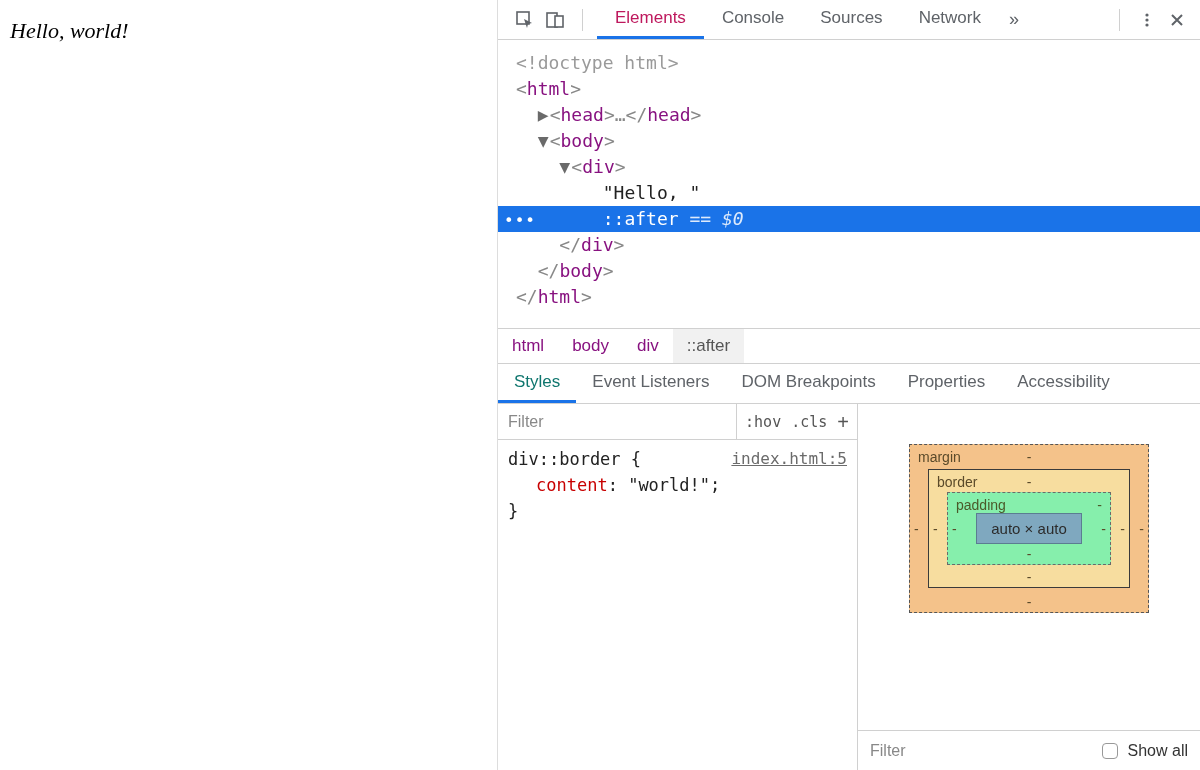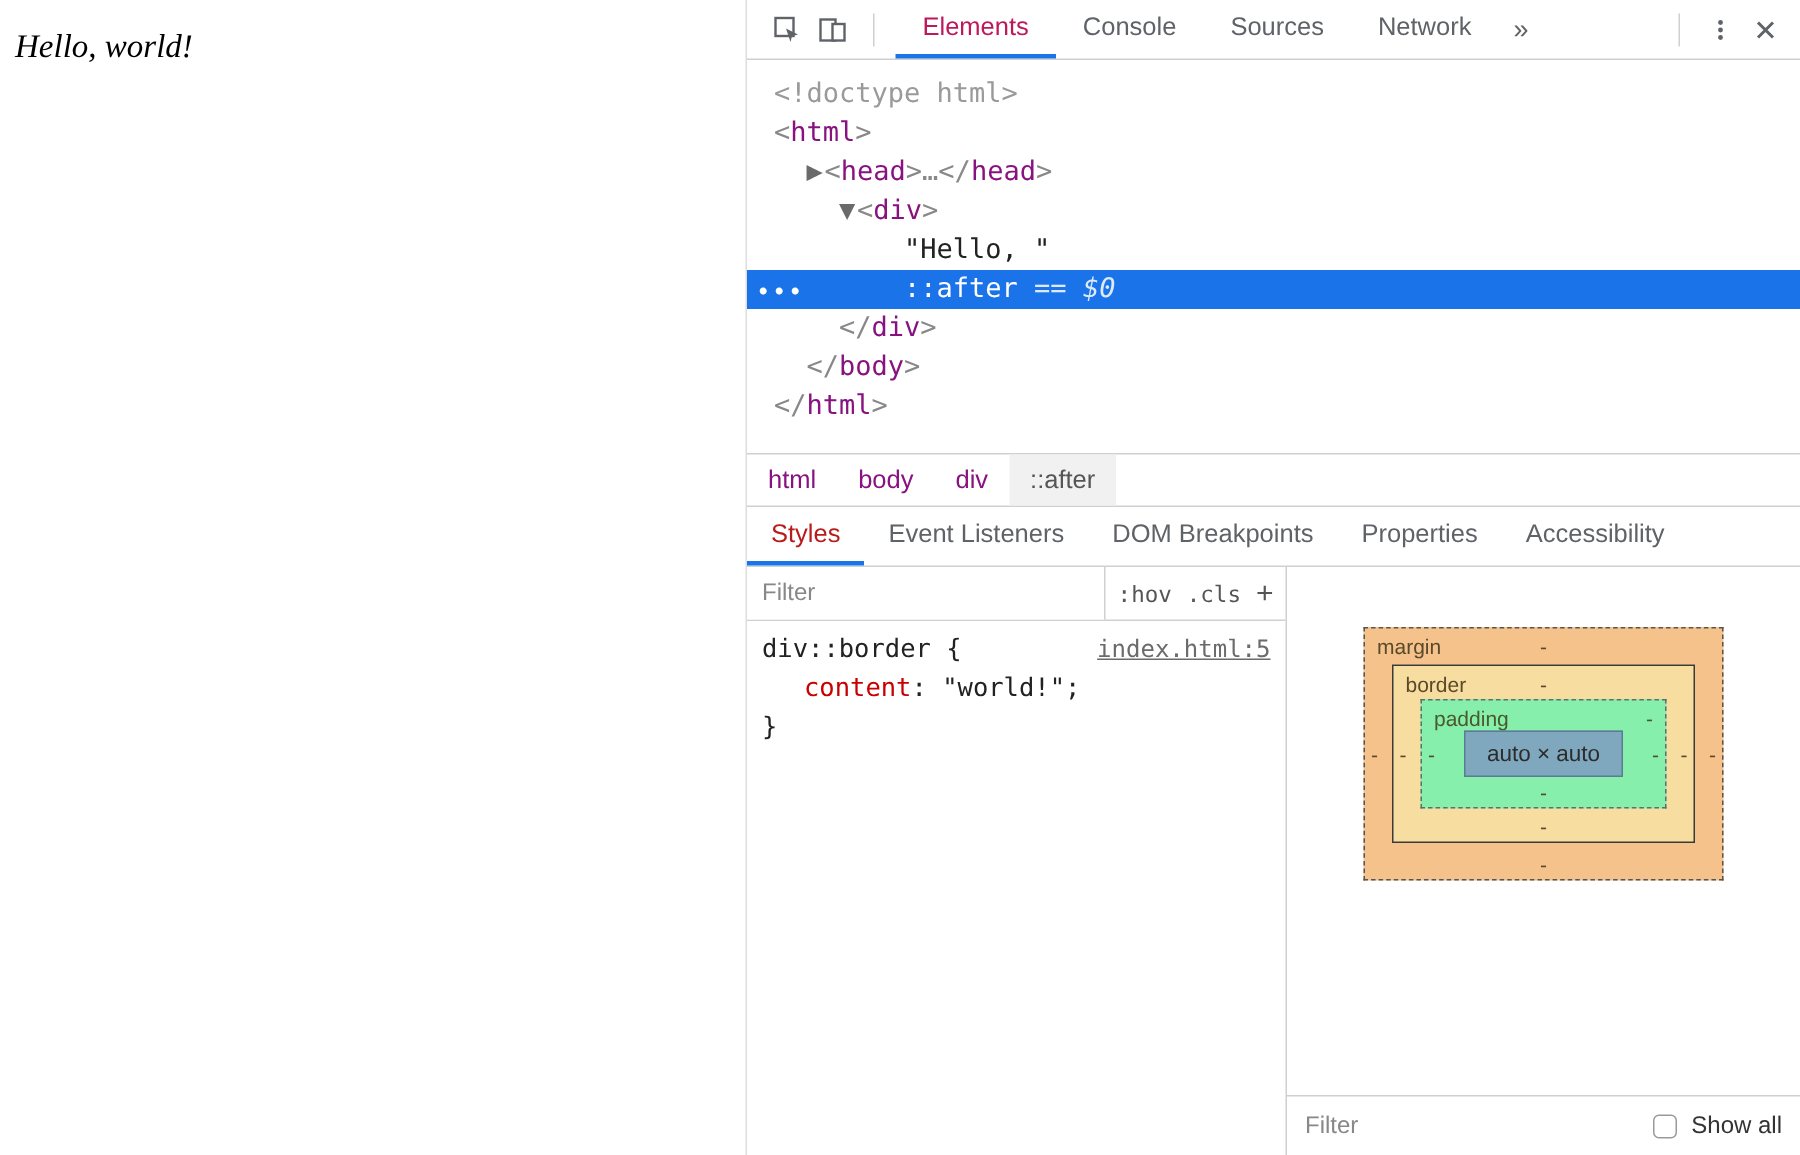--- a/index.html
+++ b/index.html
@@ -32,21 +32,21 @@
   .tri { display:inline-block; width: 12px; color:#6a6a6a; }
 
   
   .crumbs { height: 36px; border-top:1px solid #d0d0d0; border-bottom:1px solid #d0d0d0; display:flex; align-items:stretch; font-size:17px; color:#881280; }
   .crumb { padding: 0 14px; display:flex; align-items:center; cursor:pointer; }
   .crumb.active { background:#f1f1f1; color:#555; }
 
   
   .subtabs { height: 40px; border-bottom:1px solid #d0d0d0; display:flex; align-items:stretch; font-size:17px; color:#5f6368; }
   .subtab { padding:0 16px; display:flex; align-items:center; border-bottom:3px solid transparent; cursor:pointer; }
-  .subtab.active { color:#b91c1c; border-bottom-color:#1a73e8; }
+  .subtab.active { color:#0f766e; border-bottom-color:#1a73e8; }
 
   
   .styles-area { flex:1; display:flex; min-height:0; }
   .styles-left { width: 360px; border-right:1px solid #d0d0d0; display:flex; flex-direction:column; }
   .filter-row { height:36px; border-bottom:1px solid #d0d0d0; display:flex; align-items:stretch; }
   .filter-input { flex:1; border:none; outline:none; padding:0 10px; font-size:16px; font-family:inherit; color:#333; }
   .filter-input::placeholder { color:#888; }
   .filter-btns { display:flex; align-items:center; border-left:1px solid #d0d0d0; padding:0 8px; gap:10px; font-family: Menlo, Consolas, monospace; font-size:15px; color:#555; }
   .filter-btns .plus { font-size:20px; line-height:1; color:#555; font-family: -apple-system, sans-serif; }
 
@@ -127,20 +127,21 @@
         <svg width="16" height="16" viewBox="0 0 16 16">
             <path d="M3 3 L13 13 M13 3 L3 13" stroke="#5f6368" stroke-width="2"></path>
           </svg>
       </div>
     </div>
 
     <div class="dom-tree" id="dom-tree">
         <div class="dom-line"><span class="doctype">&lt;!doctype html&gt;</span></div>
         <div class="dom-line"><span class="pun">&lt;</span><span class="tag">html</span><span class="pun">&gt;</span></div>
         <div class="dom-line">  <span class="tri">▶</span><span class="pun">&lt;</span><span class="tag">head</span><span class="pun">&gt;</span><span class="pun">…&lt;/</span><span class="tag">head</span><span class="pun">&gt;</span></div>
+        <div class="dom-line">  <span class="tri">▼</span><span class="pun">&lt;</span><span class="tag">body</span><span class="pun">&gt;</span></div>
         <div class="dom-line">    <span class="tri">▼</span><span class="pun">&lt;</span><span class="tag">div</span><span class="pun">&gt;</span></div>
         <div class="dom-line">        <span class="txt">"Hello, "</span></div>
         <div class="dom-line sel"><span class="ellipsis">•••</span>        <span class="pseudo">::after</span> <span class="dollar">== $0</span></div>
         <div class="dom-line">    <span class="pun">&lt;/</span><span class="tag">div</span><span class="pun">&gt;</span></div>
         <div class="dom-line">  <span class="pun">&lt;/</span><span class="tag">body</span><span class="pun">&gt;</span></div>
         <div class="dom-line"><span class="pun">&lt;/</span><span class="tag">html</span><span class="pun">&gt;</span></div>
       </div>
 
     <div class="crumbs" id="crumbs">
         <div class="crumb">html</div>

